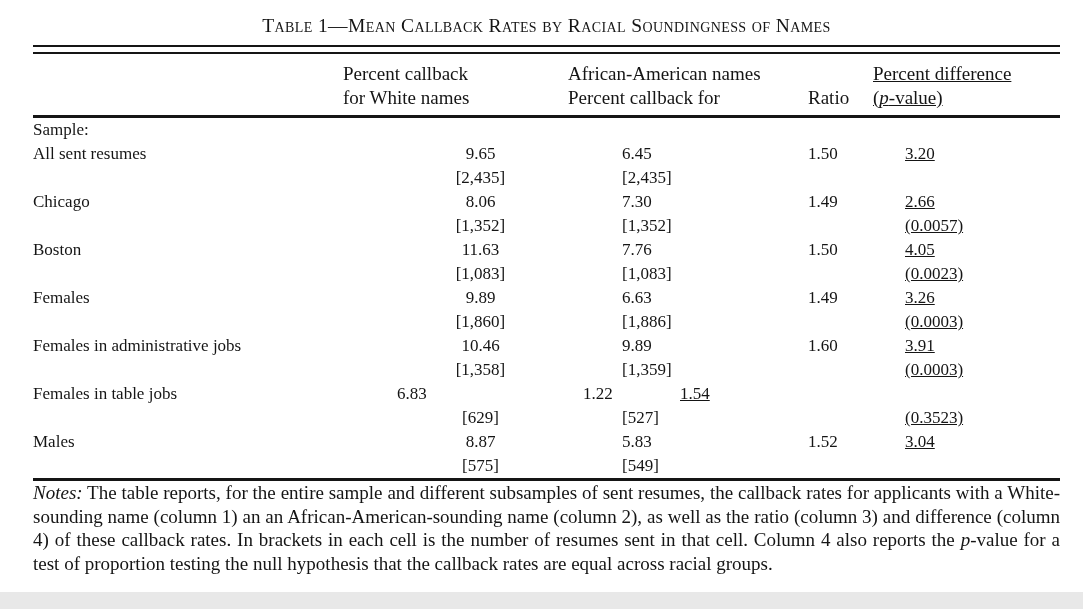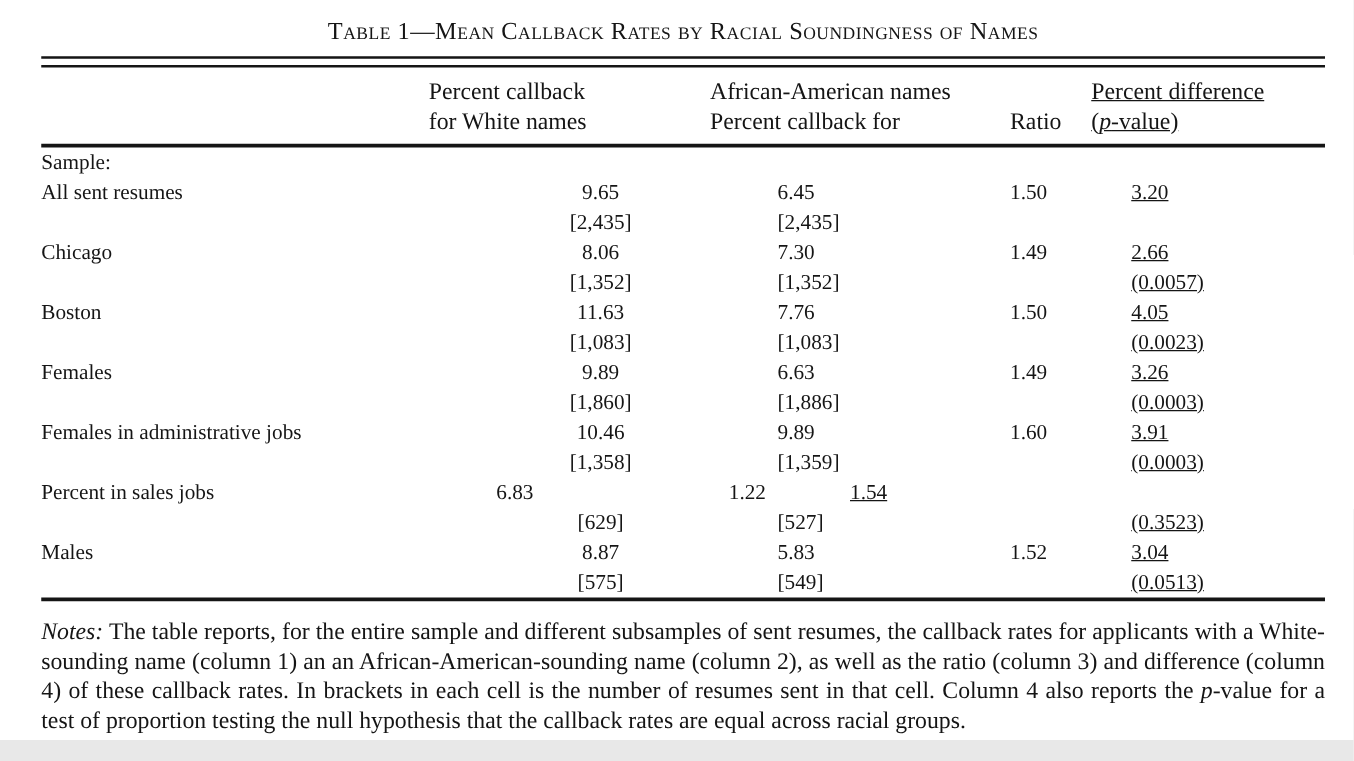--- a/index.html
+++ b/index.html
@@ -44,21 +44,20 @@
   .c4 { width:187px;text-decoration:underline; }
   .hdr .c3 { text-align:left; padding-left:15px; }
   .body { font-size:17px; }
   .row { display:flex; height:24px; line-height:24px; }
   .cell { white-space:nowrap; }
   .v1 { padding-left:50px;text-align:center; }
   .v2 { padding-left:54px; }
   .v3 { padding-left:15px; }
   .v4 { padding-left:32px; }
   .notes {
-    margin-top:13px;
     font-size:19px;
     line-height:23.5px;
     text-align:justify;
   }
   .it { font-style:italic; }
 </style>
 </head>
 <body>
 
 <div class="page">
@@ -163,21 +162,21 @@
       </div>
       <div class="row">
         <div class="c0 cell"></div>
         <div class="c1 cell v1">[1,358]</div>
         <div class="c2 cell v2">[1,359]</div>
         <div class="c3 cell v3"></div>
         <div class="c4 cell v4">(0.0003)</div>
       </div>
 
       <div class="row">
-        <div class="c0 cell">Percent in sales jobs</div>
+        <div class="c0 cell">Females in table jobs</div>
         <div class="c2 cell v2">6.83</div>
         <div class="c3 cell v3">1.22</div>
         <div class="c4 cell v4">1.54</div>
       </div>
       <div class="row">
         <div class="c0 cell"></div>
         <div class="c1 cell v1">[629]</div>
         <div class="c2 cell v2">[527]</div>
         <div class="c3 cell v3"></div>
         <div class="c4 cell v4">(0.3523)</div>
@@ -188,21 +187,20 @@
         <div class="c1 cell v1">8.87</div>
         <div class="c2 cell v2">5.83</div>
         <div class="c3 cell v3">1.52</div>
         <div class="c4 cell v4">3.04</div>
       </div>
       <div class="row">
         <div class="c0 cell"></div>
         <div class="c1 cell v1">[575]</div>
         <div class="c2 cell v2">[549]</div>
         <div class="c3 cell v3"></div>
-        <div class="c4 cell v4">(0.0513)</div>
       </div>
 
     </div>
 
     <div class="rule-single"></div>
 
     <p class="notes"><span class="it">Notes:</span><span> The table reports, for the entire sample and different subsamples of sent resumes, the callback rates for applicants with a White-sounding name (column 1) an an African-American-sounding name (column 2), as well as the ratio (column 3) and difference (column 4) of these callback rates. In brackets in each cell is the number of resumes sent in that cell. Column 4 also reports the </span><span class="it">p</span><span>-value for a test of proportion testing the null hypothesis that the callback rates are equal across racial groups.</span></p>
 
   </div>
 </div>

